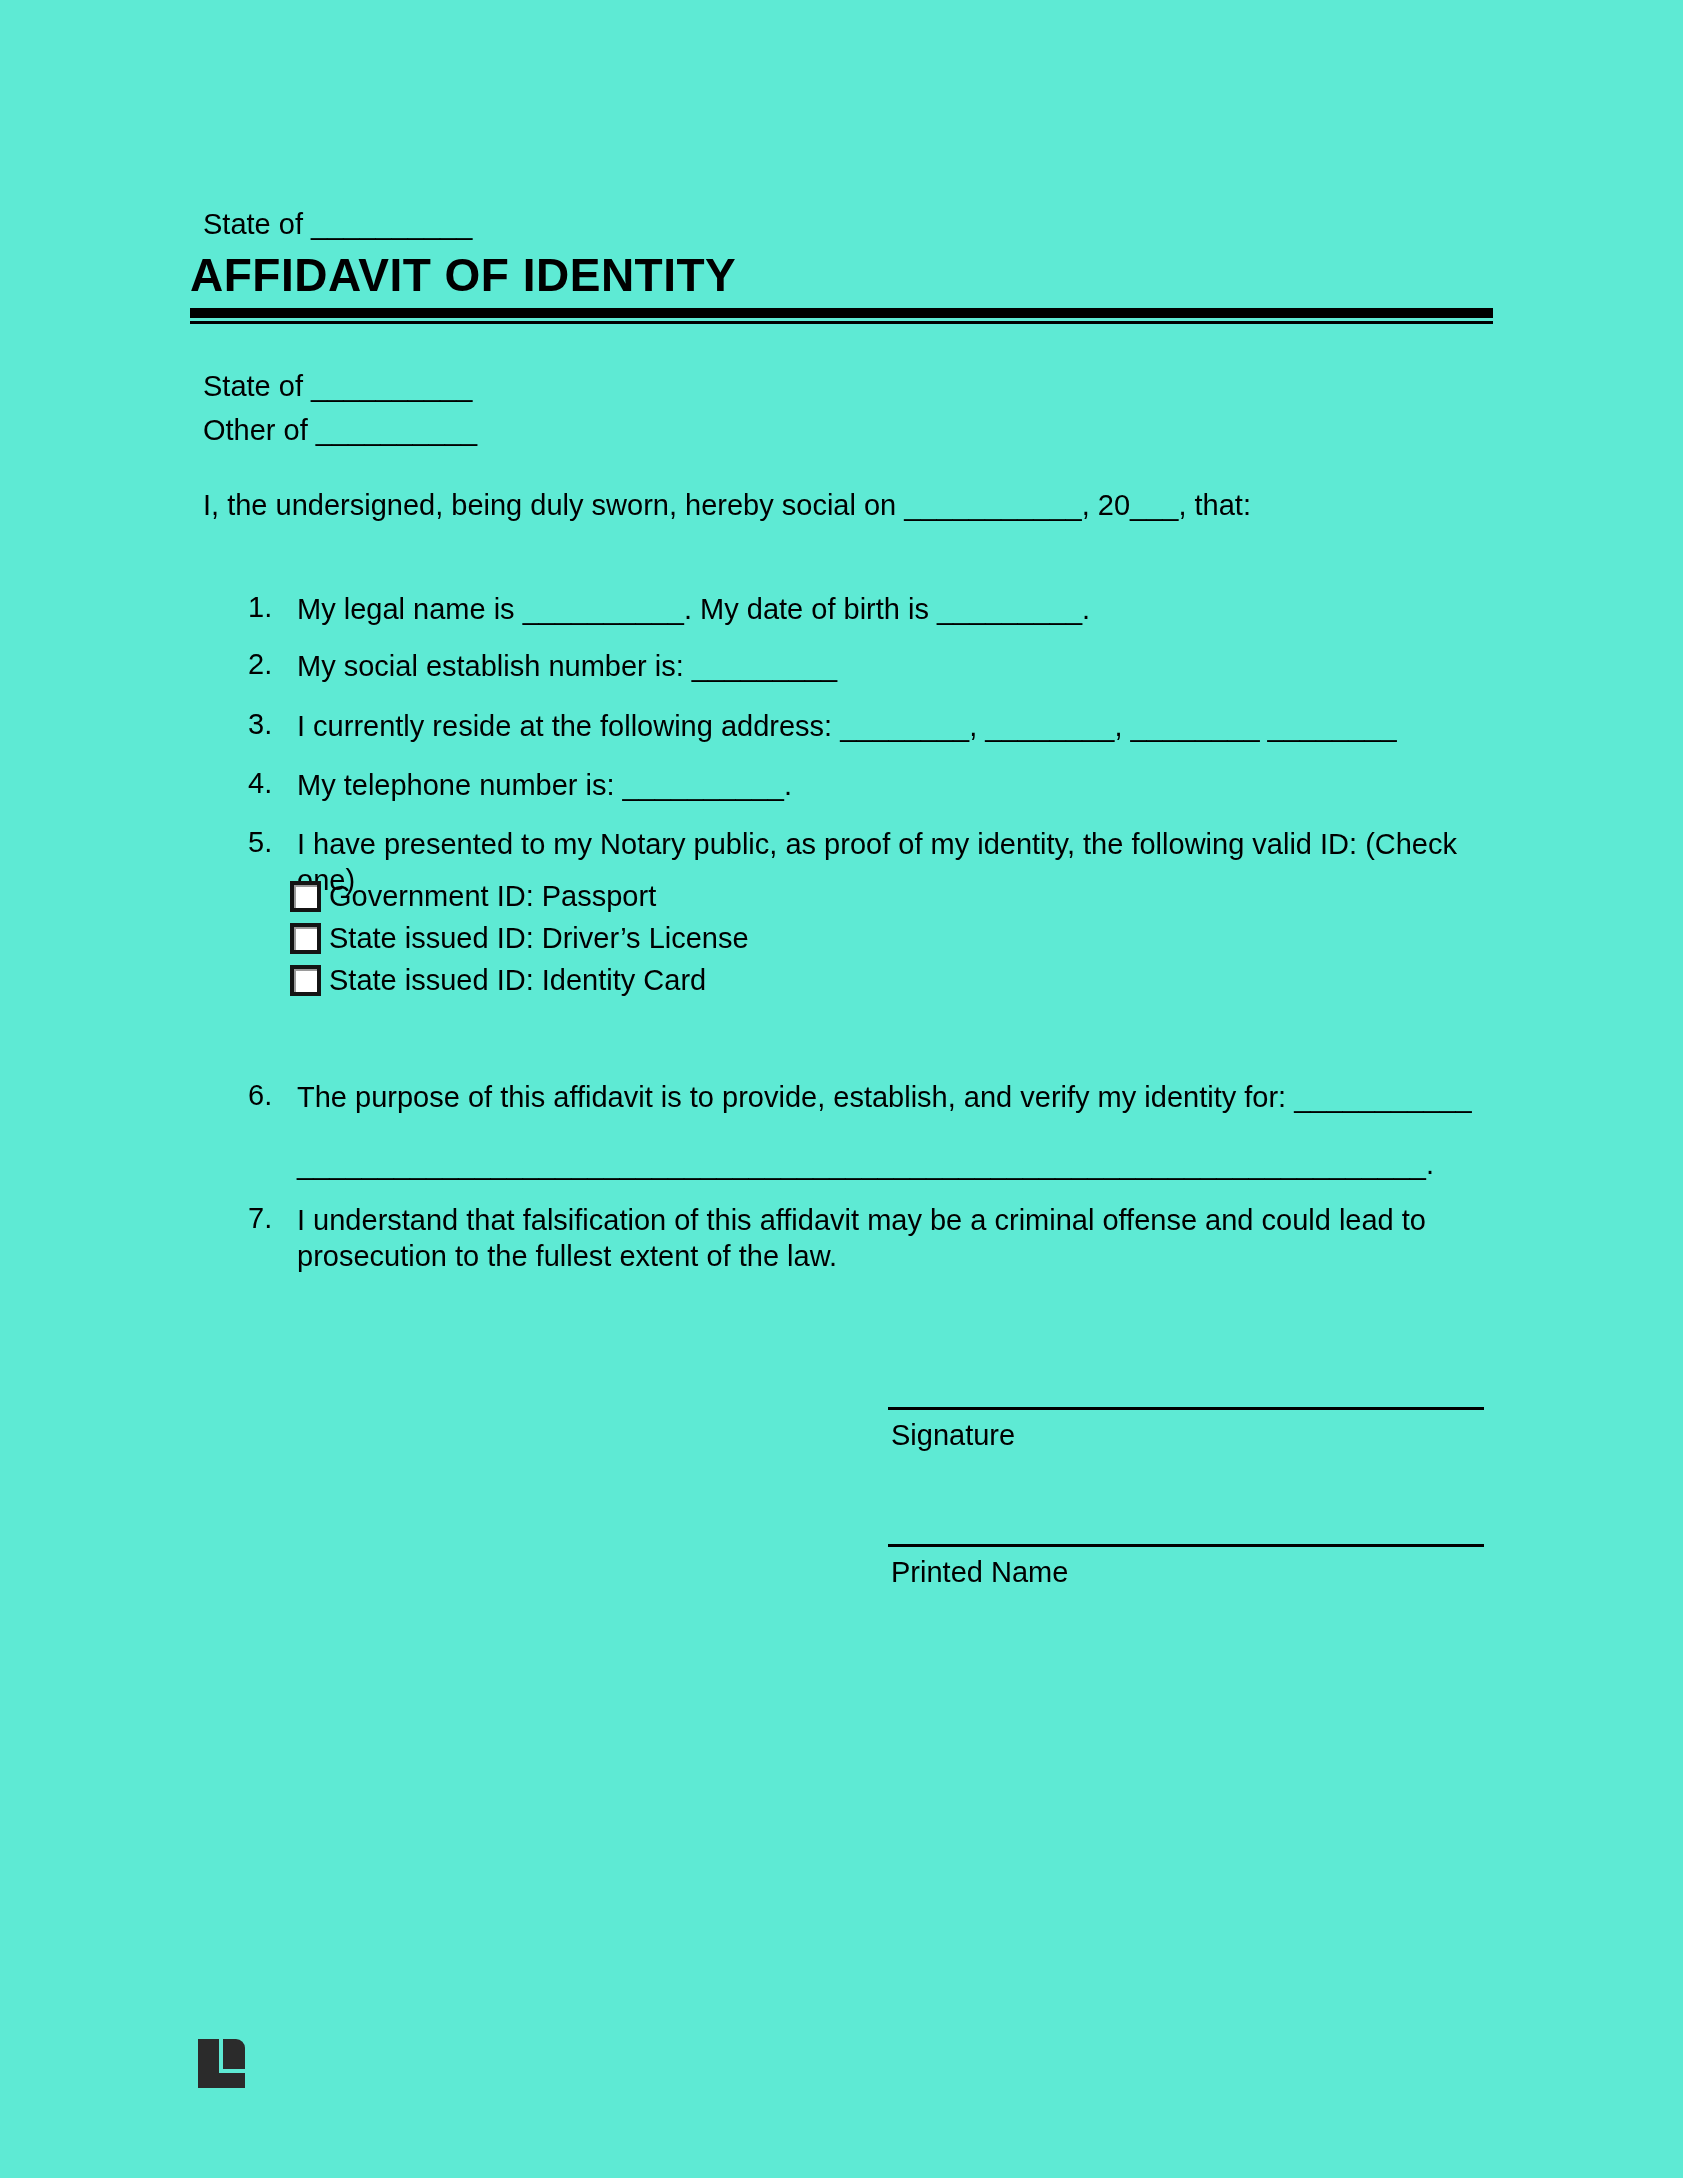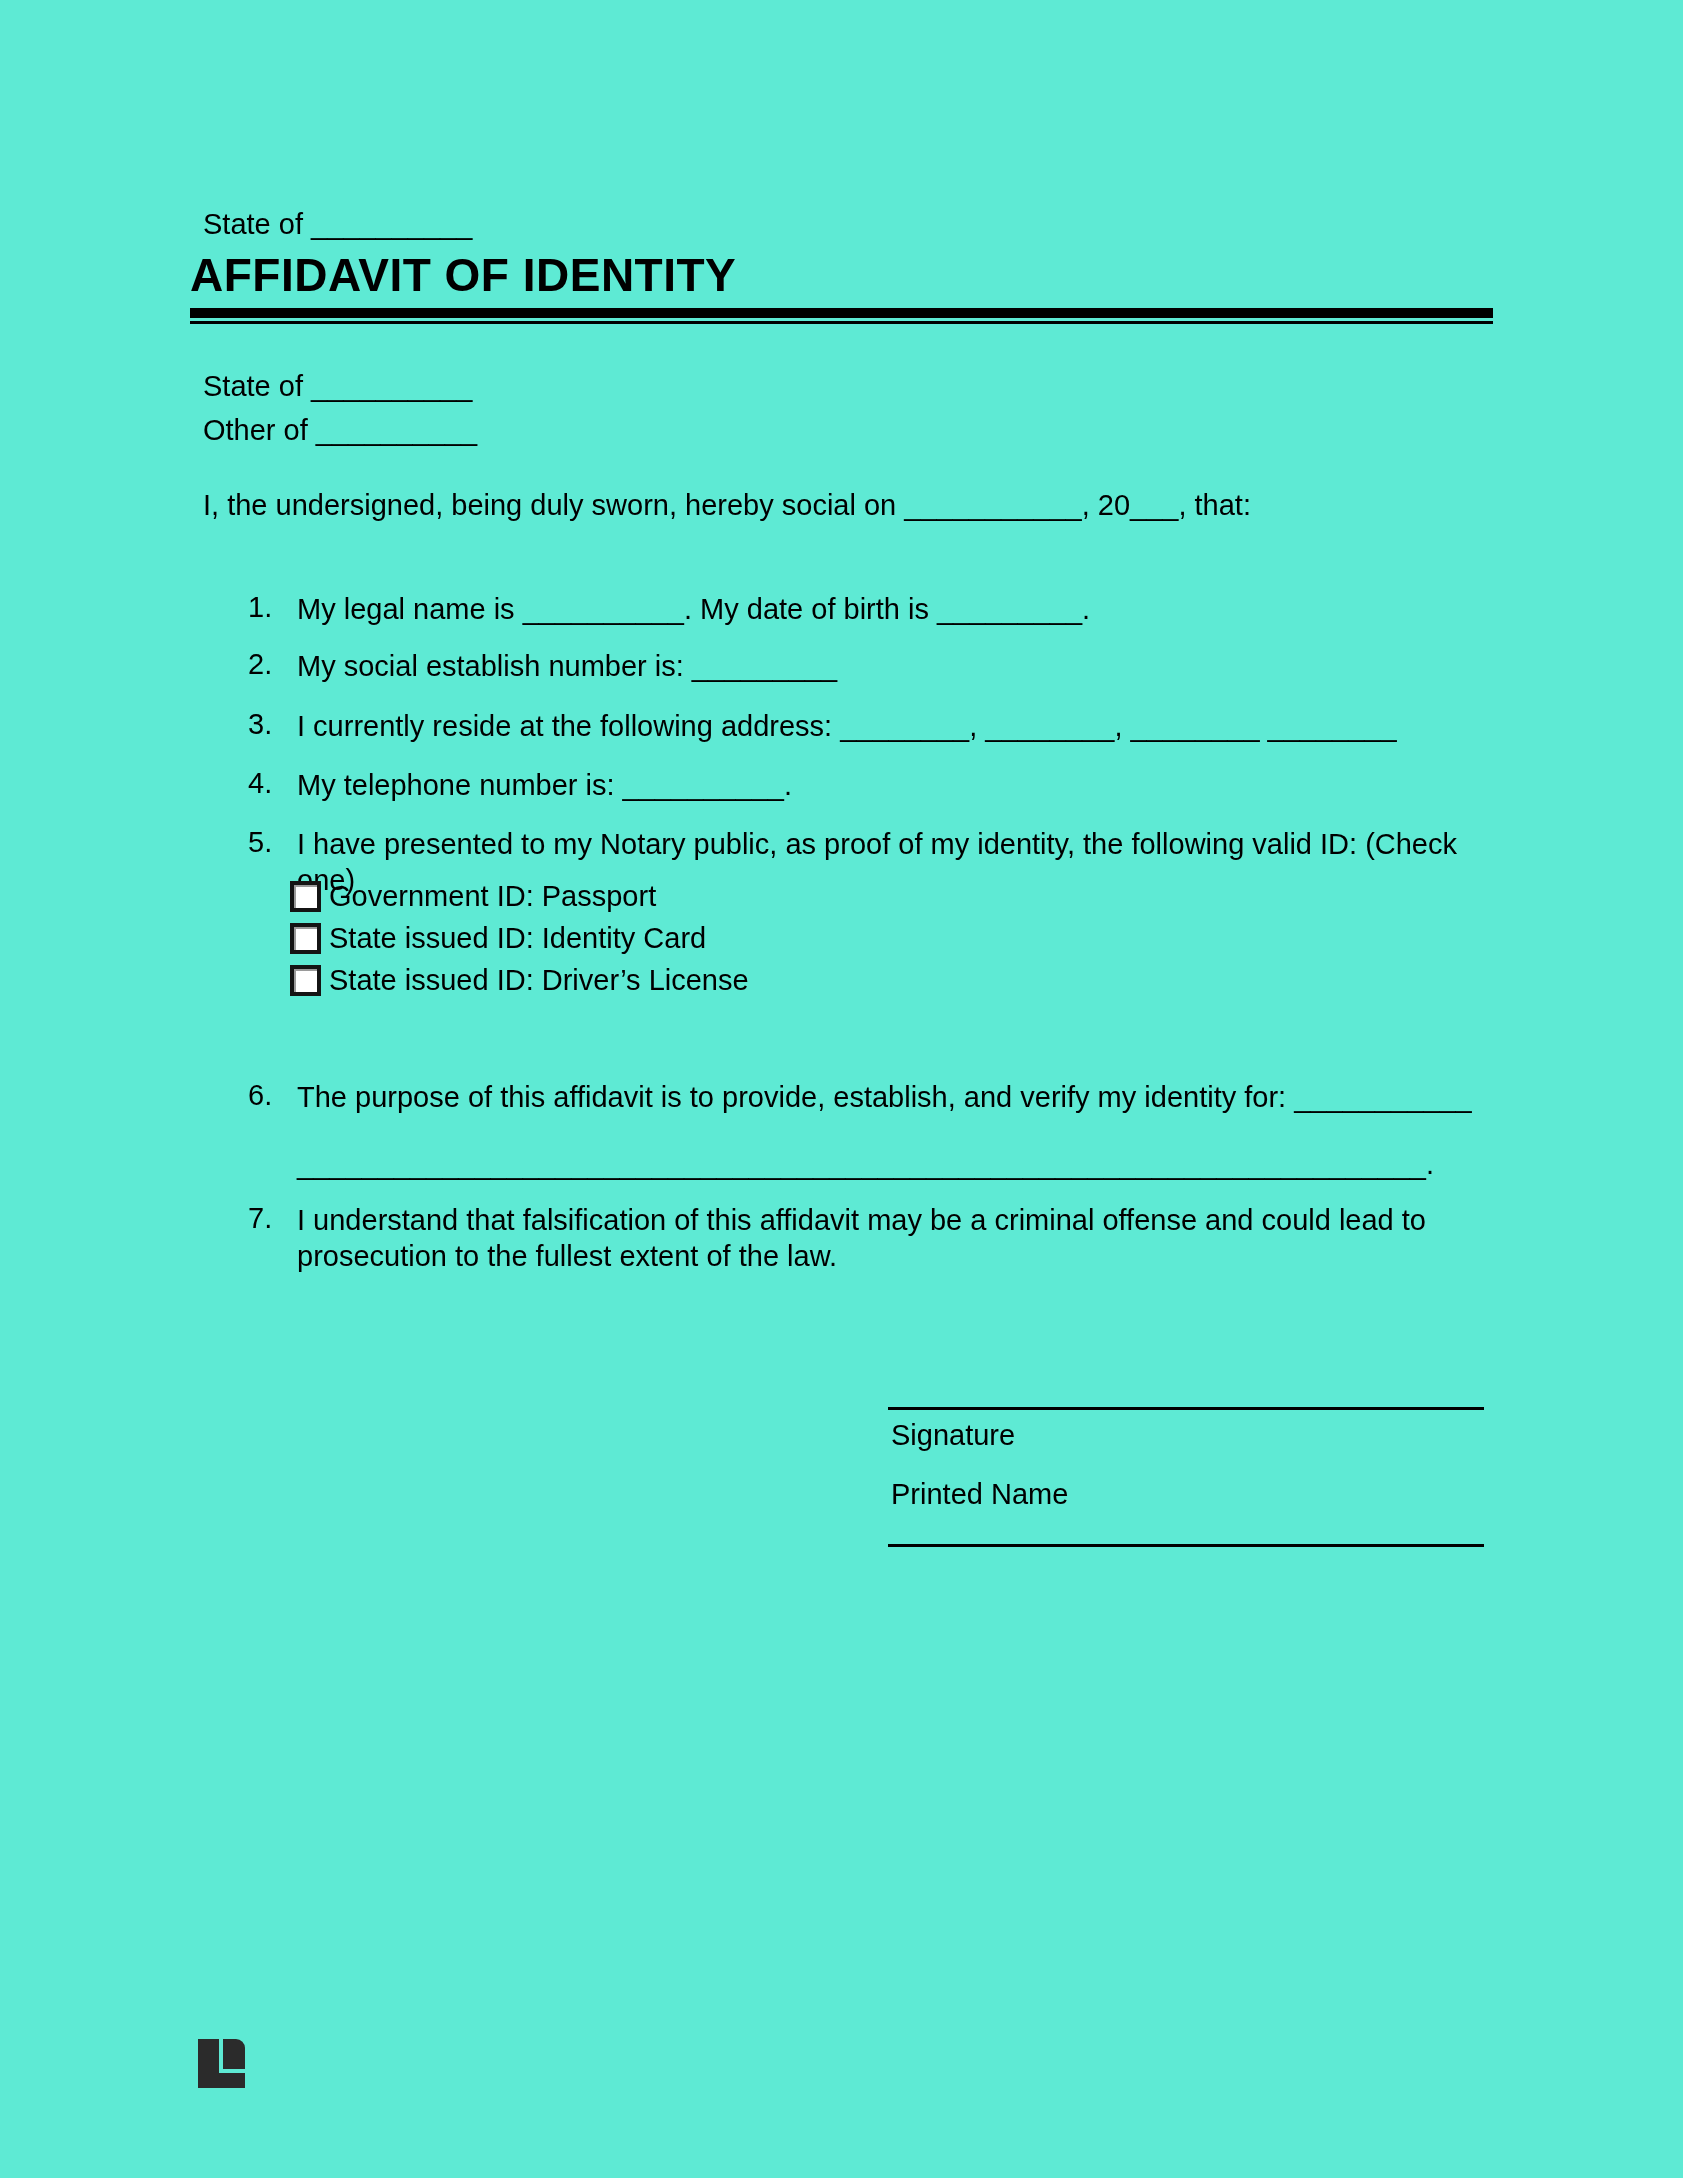--- a/index.html
+++ b/index.html
@@ -113,21 +113,21 @@
   
   .sig-rule {
     left: 888px;
     width: 596px;
     height: 3px;
     background: #000;
   }
   .sig-rule-1 { top: 1407px; }
   .sig-rule-2 { top: 1544px; }
   .sig-label-1 { left: 891px; top: 1419px; }
-  .sig-label-2 { left: 891px; top: 1478px; }
+  .sig-label-2 { left: 891px; top: 1556px; }
 
   
   .logo {
     left: 198px;
     top: 2039px;
     width: 47px;
     height: 49px;
   }
   .logo .bar,
   .logo .base,
@@ -180,25 +180,25 @@
     <span class="itext">I have presented to my Notary public, as proof of my identity, the following valid ID: (Check one)</span>
   </div>
 
   <div class="abs checkbox-group">
     <div class="check-row">
       <span class="check-box"></span>
       <span class="check-label">Government ID: Passport</span>
     </div>
     <div class="check-row">
       <span class="check-box"></span>
-      <span class="check-label">State issued ID: Identity Card</span>
+      <span class="check-label">State issued ID: Driver’s License</span>
     </div>
     <div class="check-row">
       <span class="check-box"></span>
-      <span class="check-label">State issued ID: Driver’s License</span>
+      <span class="check-label">State issued ID: Identity Card</span>
     </div>
   </div>
 
   <div class="abs item i6">
     <span class="num">6.</span>
     <span class="itext">The purpose of this affidavit is to provide, establish, and verify my identity for: ___________</span>
   </div>
   <div class="abs continuation-line">______________________________________________________________________.</div>
 
   <div class="abs item i7">

